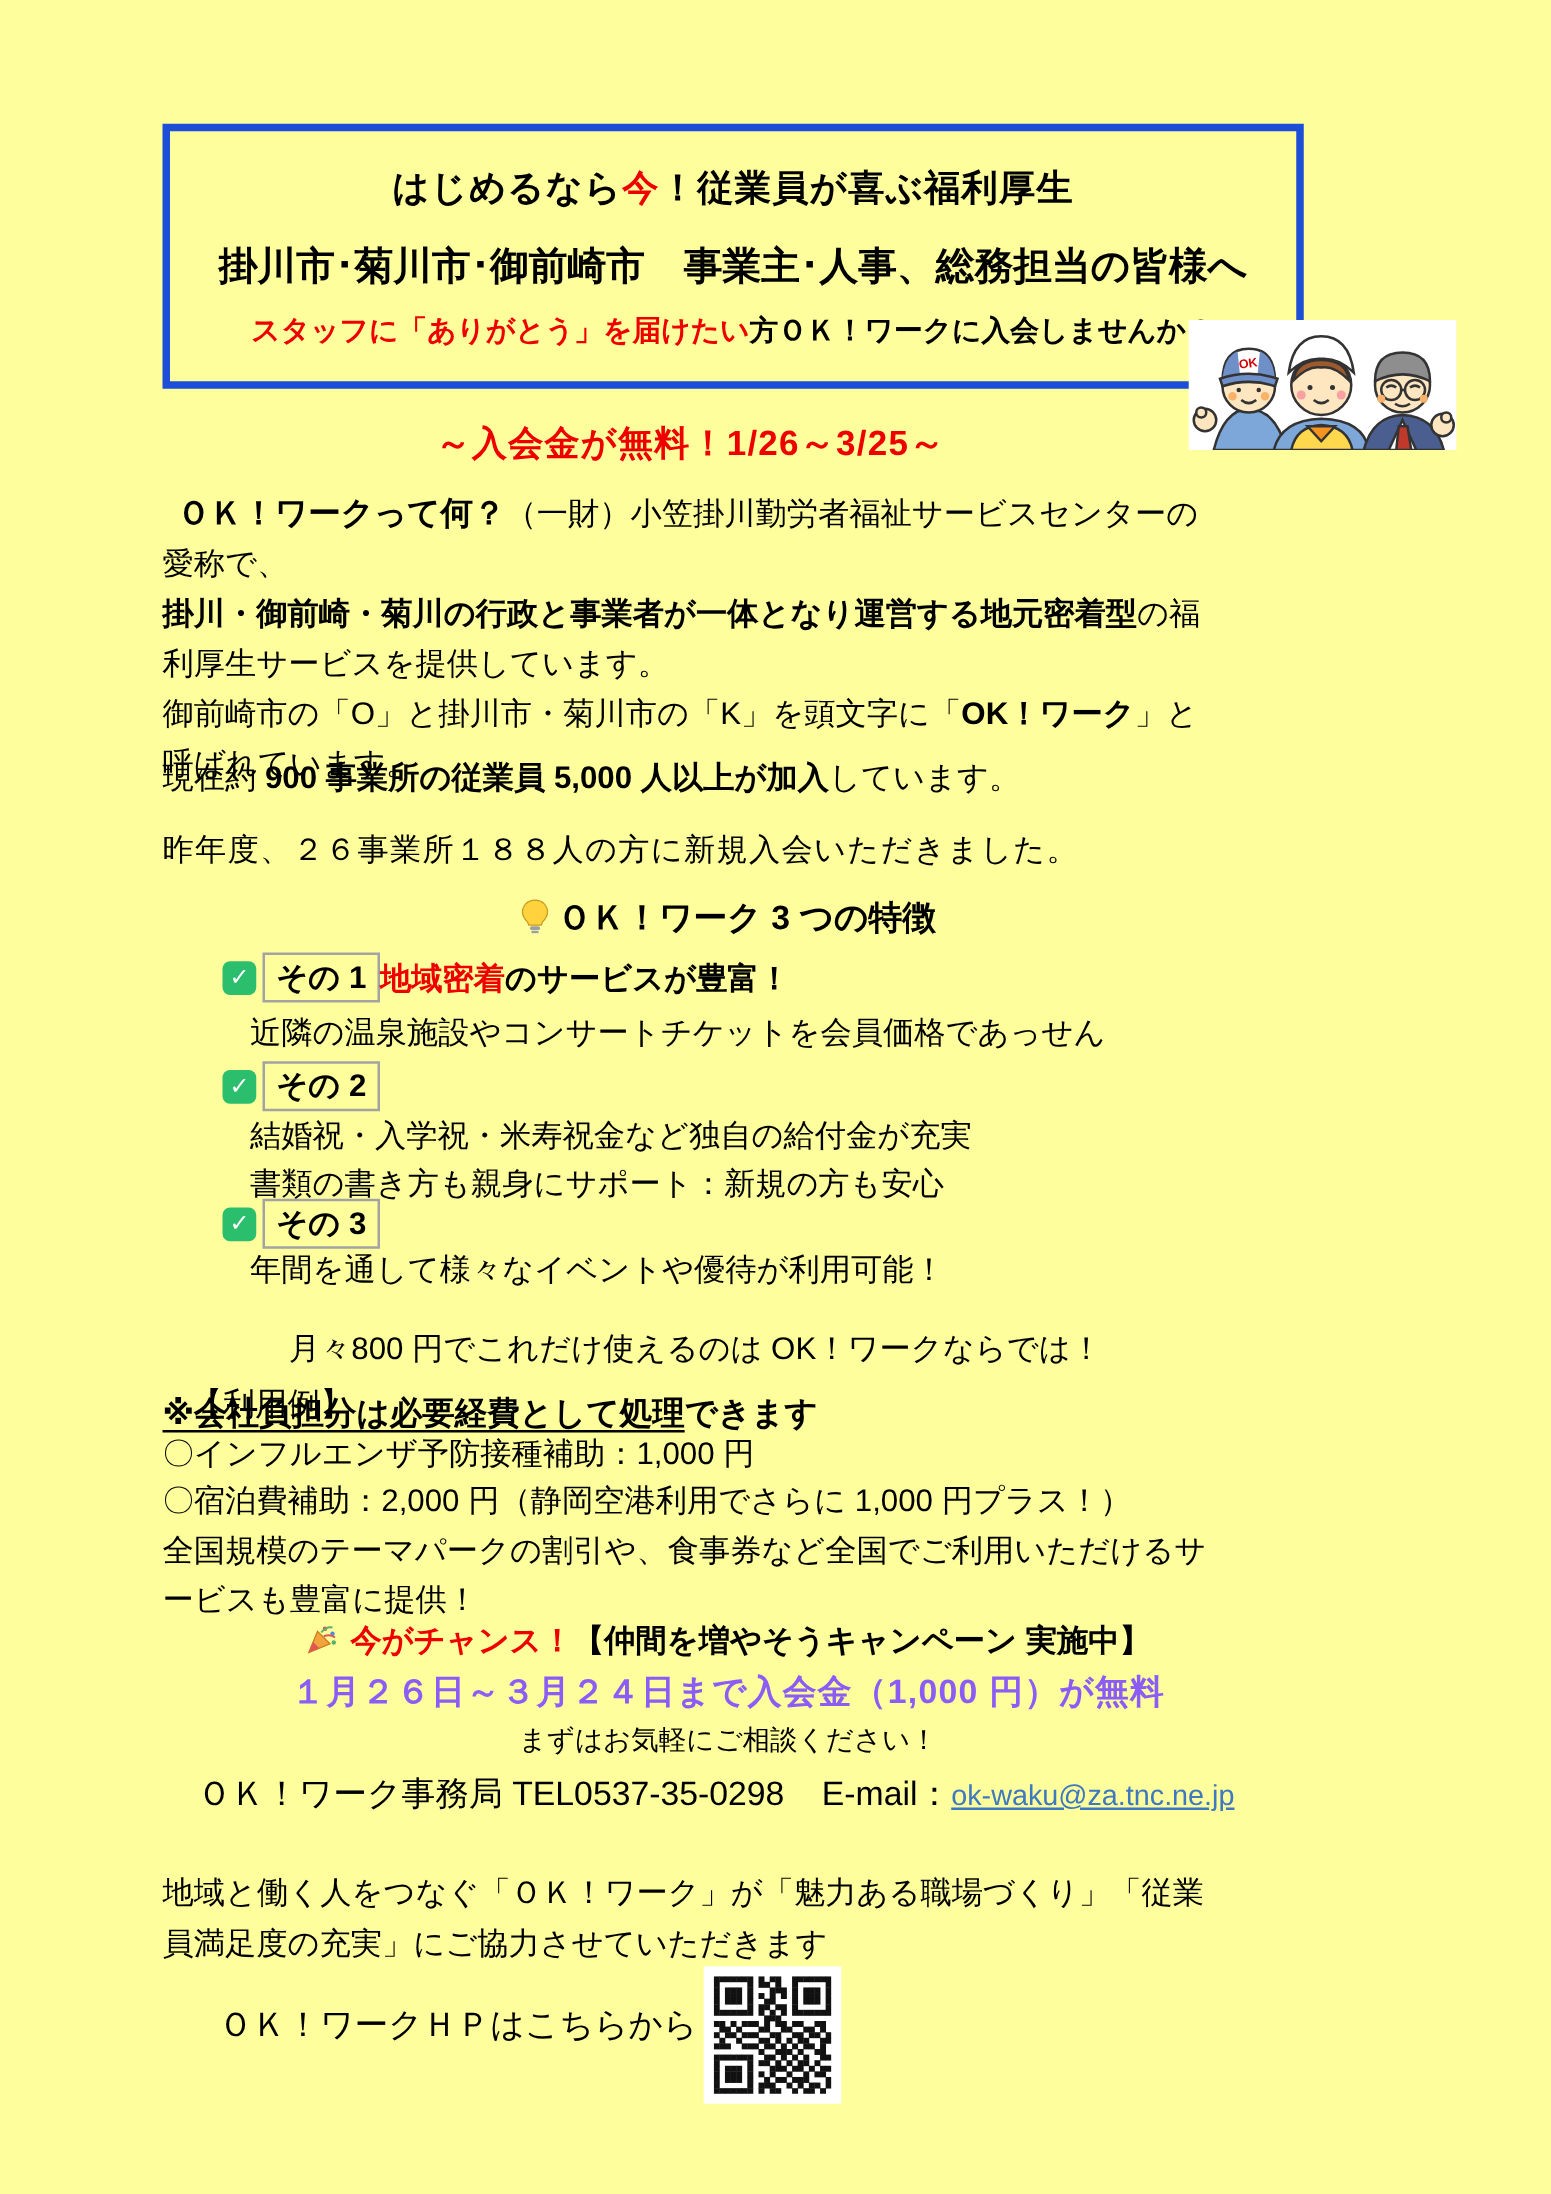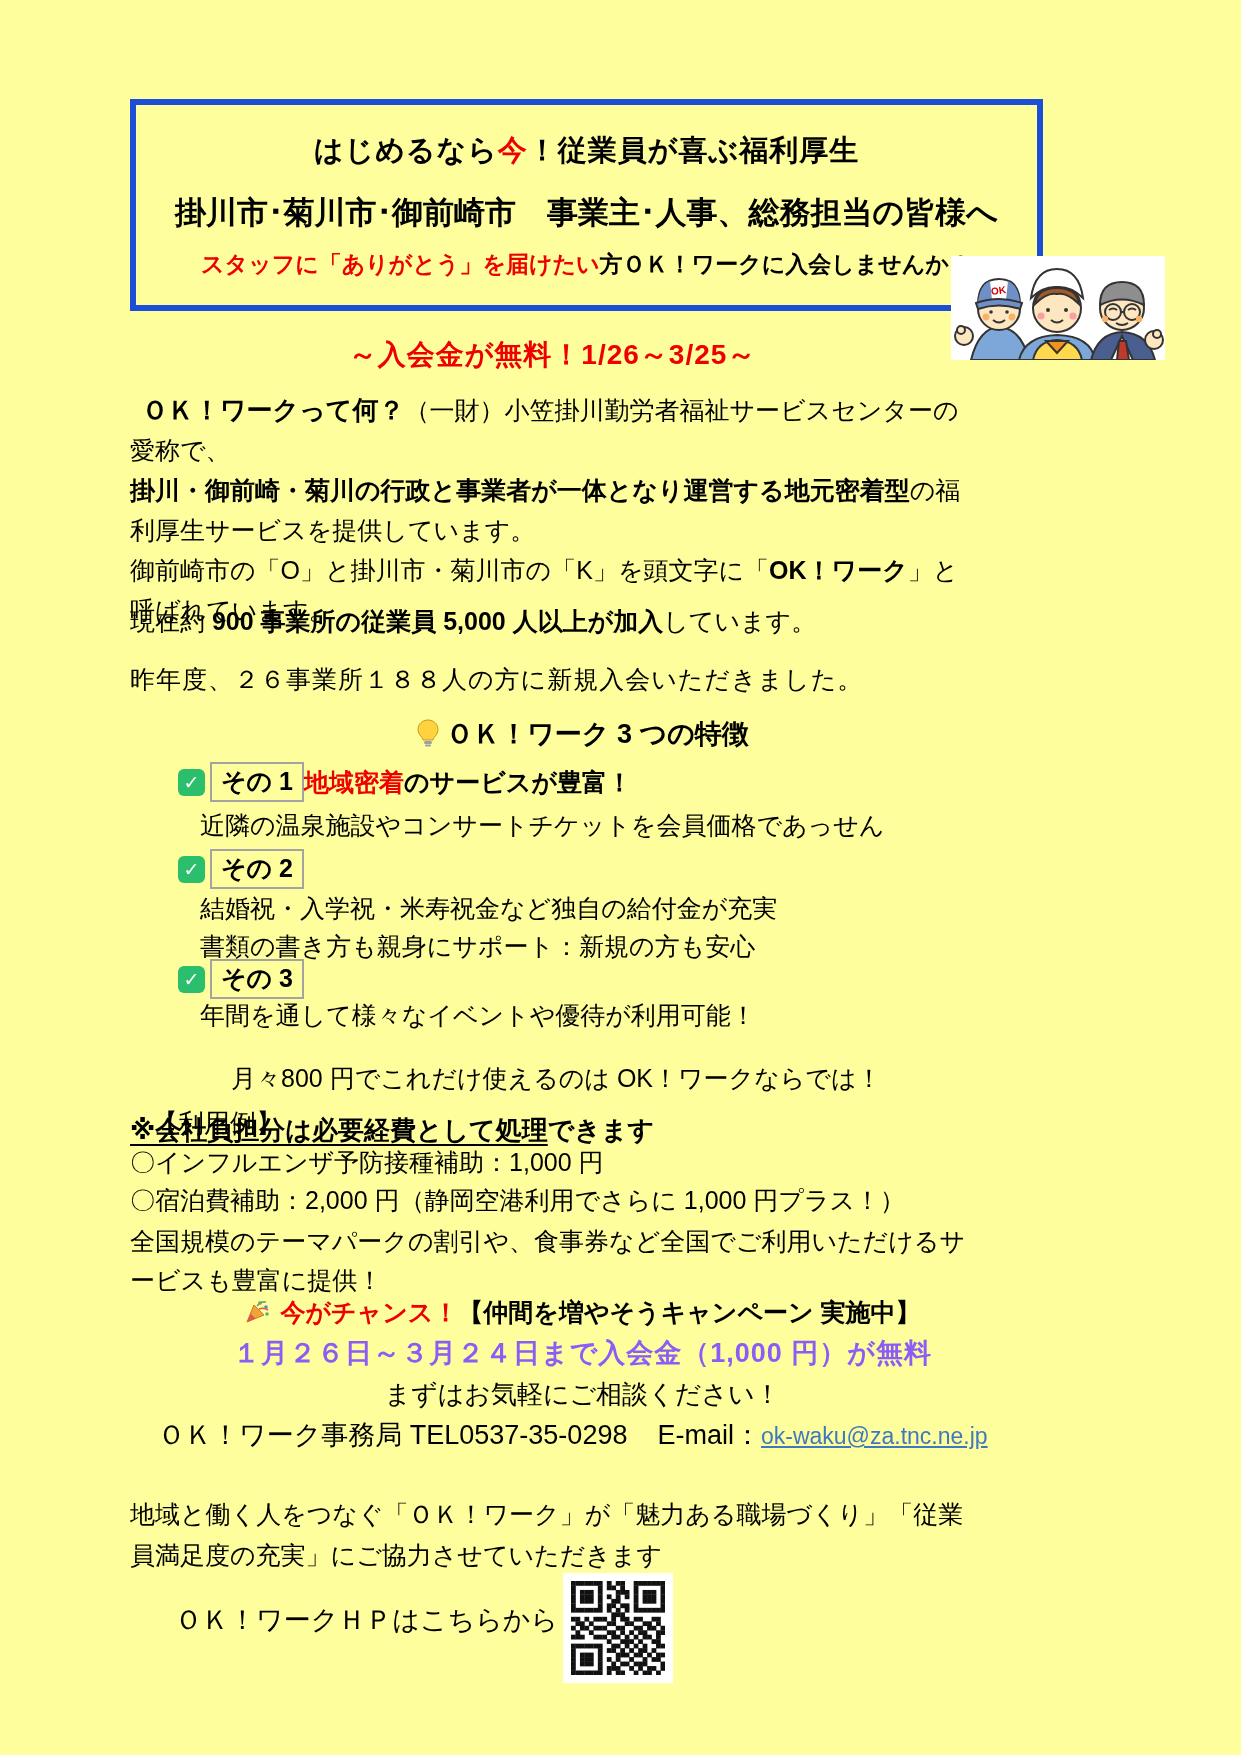--- a/index.html
+++ b/index.html
@@ -48,21 +48,21 @@
   #note{left:130px;top:1069px;font-size:26px;font-weight:700;margin-top:44px;}
   #note .ul{text-decoration:underline;text-underline-offset:5px;}
   #usage-h{left:152px;top:1106px;font-size:26px;}
   #usage1{left:130px;top:1146px;font-size:25px;}
   #usage2{left:130px;top:1184px;font-size:25px;}
   #usage3{left:130px;top:1222px;width:850px;font-size:25px;line-height:39px;}
 
   #camp1{left:130px;top:1296px;width:905px;text-align:center;font-size:25px;font-weight:700;}
   .popper{display:inline-block;vertical-align:-4px;margin-right:10px;}
   #camp2{left:130px;top:1335px;width:905px;text-align:center;font-size:27px;font-weight:700;color:#8b5cf6;letter-spacing:1px;}
-  #consult{left:130px;top:1377px;width:905px;text-align:center;font-size:26px;}
+  #consult{left:130px;top:1377px;width:905px;text-align:center;font-size:22px;}
   #contact{left:158px;top:1417px;font-size:27px;}
   #contact .email-label{margin-left:30px;}
   #contact a{color:#3E78C0;text-decoration:underline;font-size:23px;}
 
   #closing{left:130px;top:1494px;width:852px;font-size:25px;line-height:41px;}
 
   #footer-label{left:175px;top:1602px;font-size:27px;}
   #qr-box{left:563px;top:1573px;width:110px;height:110px;background:#fff;display:flex;align-items:center;justify-content:center;}
 </style>
 </head>

